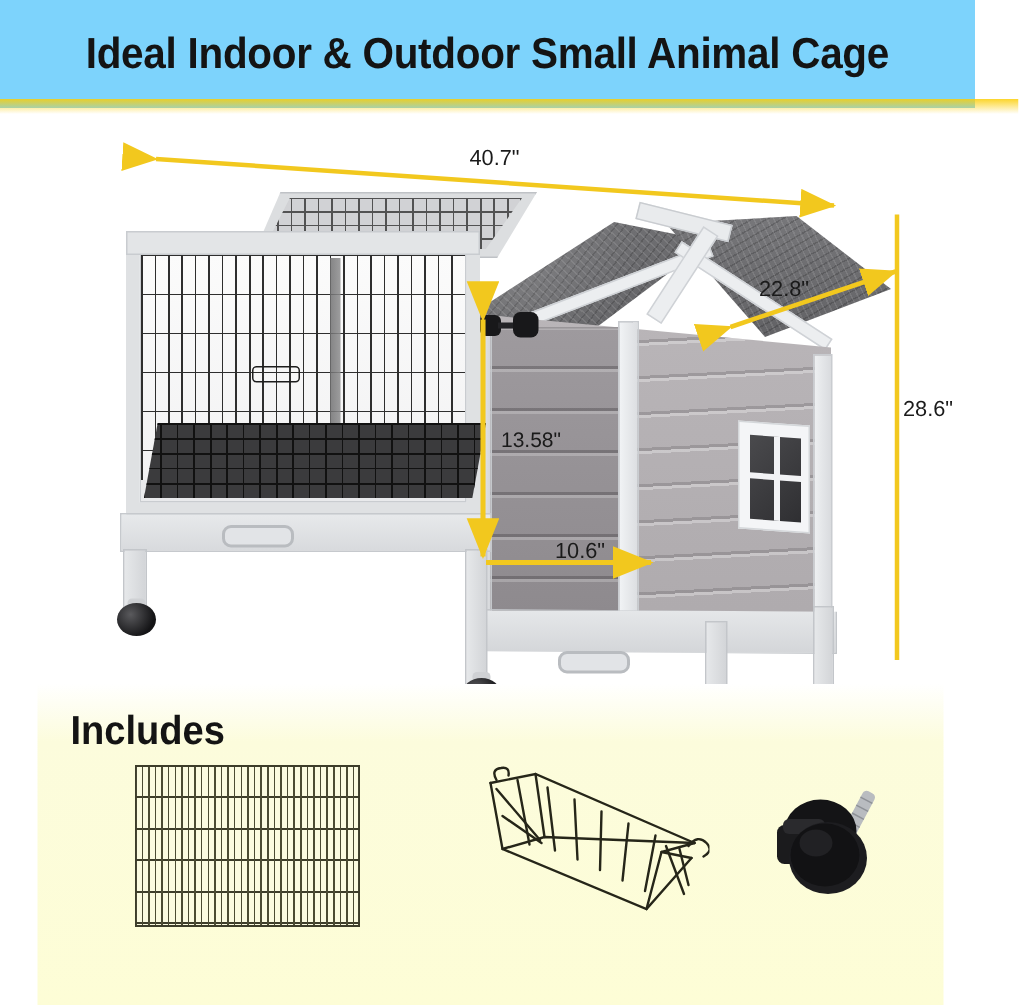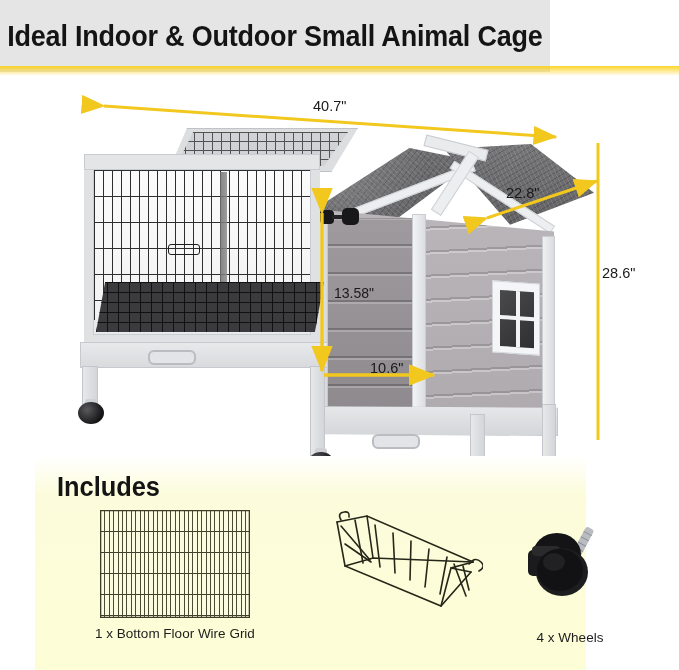--- a/index.html
+++ b/index.html
@@ -7,22 +7,22 @@
     width:679px;height:670px;
     background:#ffffff;
     font-family:"Liberation Sans", sans-serif;
     overflow:hidden;
     position:relative;
   }
   #root{position:relative;width:679px;height:670px;background:#fff;}
 
   
   .banner{
-    position:absolute;left:0;top:0;width:550px;height:72px;
-    background:#e5e5e5;
+    position:absolute;left:0;top:0;width:650px;height:72px;
+    background:#7dd3fc;
     display:flex;align-items:center;justify-content:center;
   }
   .banner-title{
     font-family:"Liberation Sans Narrow","Liberation Sans",sans-serif;
     font-weight:bold;
     font-size:29px;
     letter-spacing:-0.2px;
     color:#141414;
     transform:scaleX(0.93);
     white-space:nowrap;
@@ -239,21 +239,21 @@
     font-size:14.5px;color:#1a1a1a;white-space:nowrap;
   }
   .dim-40{left:313px;top:98px;}
   .dim-22{left:506px;top:185px;}
   .dim-28{left:602px;top:265px;}
   .dim-13{left:334px;top:285px;font-size:14px;}
   .dim-10{left:370px;top:360px;}
 
   
   .includes{
-    position:absolute;left:35px;top:456px;width:551px;height:214px;
+    position:absolute;left:25px;top:456px;width:604px;height:214px;
     background:linear-gradient(to bottom,#ffffff 0%,#fcfcdc 18%,#fdfdd6 100%);
   }
   .includes-title{
     position:absolute;left:22px;top:16px;
     font-family:"Liberation Sans Narrow","Liberation Sans",sans-serif;
     font-weight:bold;font-size:27px;color:#141414;
     transform:scaleX(0.94);transform-origin:left center;
   }
   .item{position:absolute;text-align:center;}
   .item-caption{
@@ -370,21 +370,20 @@
     <div class="dim-label dim-28">28.6"</div>
     <div class="dim-label dim-13">13.58"</div>
     <div class="dim-label dim-10">10.6"</div>
   </div>
 
   <div class="includes">
     <div class="includes-title">Includes</div>
 
     <div class="item item-1">
       <div class="grid-art"></div>
-      <div class="item-caption">1 x Bottom Floor Wire Grid</div>
     </div>
 
     <div class="item item-2">
       <svg class="feeder-art" viewBox="0 0 160 108">
         <g fill="none" stroke="#262619" stroke-width="1.6" stroke-linecap="round">
           <path d="M14 12 L22 56 L118 96 L148 62"></path>
           <path d="M14 12 L44 6 L150 52"></path>
           <path d="M22 56 L50 48 L150 52"></path>
           <path d="M118 96 L128 58 L150 52"></path>
           <path d="M50 48 L44 6"></path>
@@ -414,17 +413,16 @@
           <line x1="68" y1="34" x2="77" y2="34"></line>
           <line x1="68" y1="40" x2="77" y2="40"></line>
         </g>
         <ellipse cx="47" cy="44" rx="24" ry="21" fill="#141416"></ellipse>
         <rect x="18" y="40" width="22" height="26" rx="5" fill="#1b1b1d"></rect>
         <rect x="22" y="36" width="28" height="10" rx="4" fill="#2a2a2d"></rect>
         <ellipse cx="52" cy="62" rx="26" ry="24" fill="#1d1d20"></ellipse>
         <ellipse cx="50" cy="60" rx="23" ry="21" fill="#121214"></ellipse>
         <ellipse cx="44" cy="52" rx="11" ry="9" fill="#2e2e32" opacity=".55"></ellipse>
       </svg>
-      <div class="item-caption">4 x Wheels</div>
     </div>
   </div>
 
 </div>
 
 </body></html>

